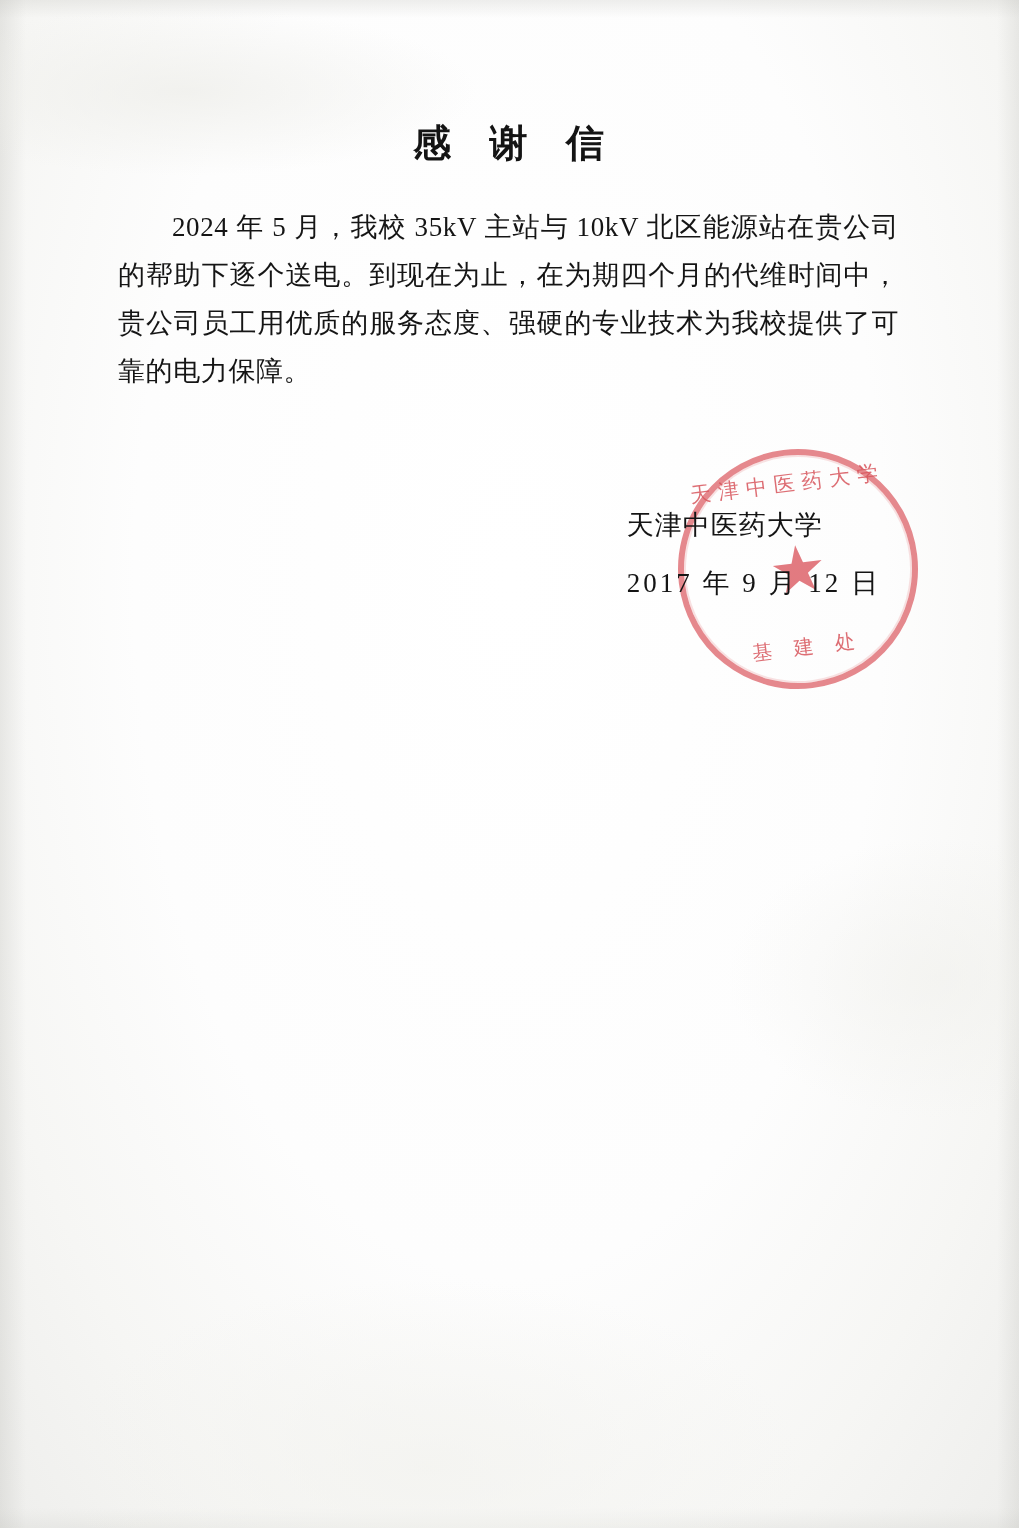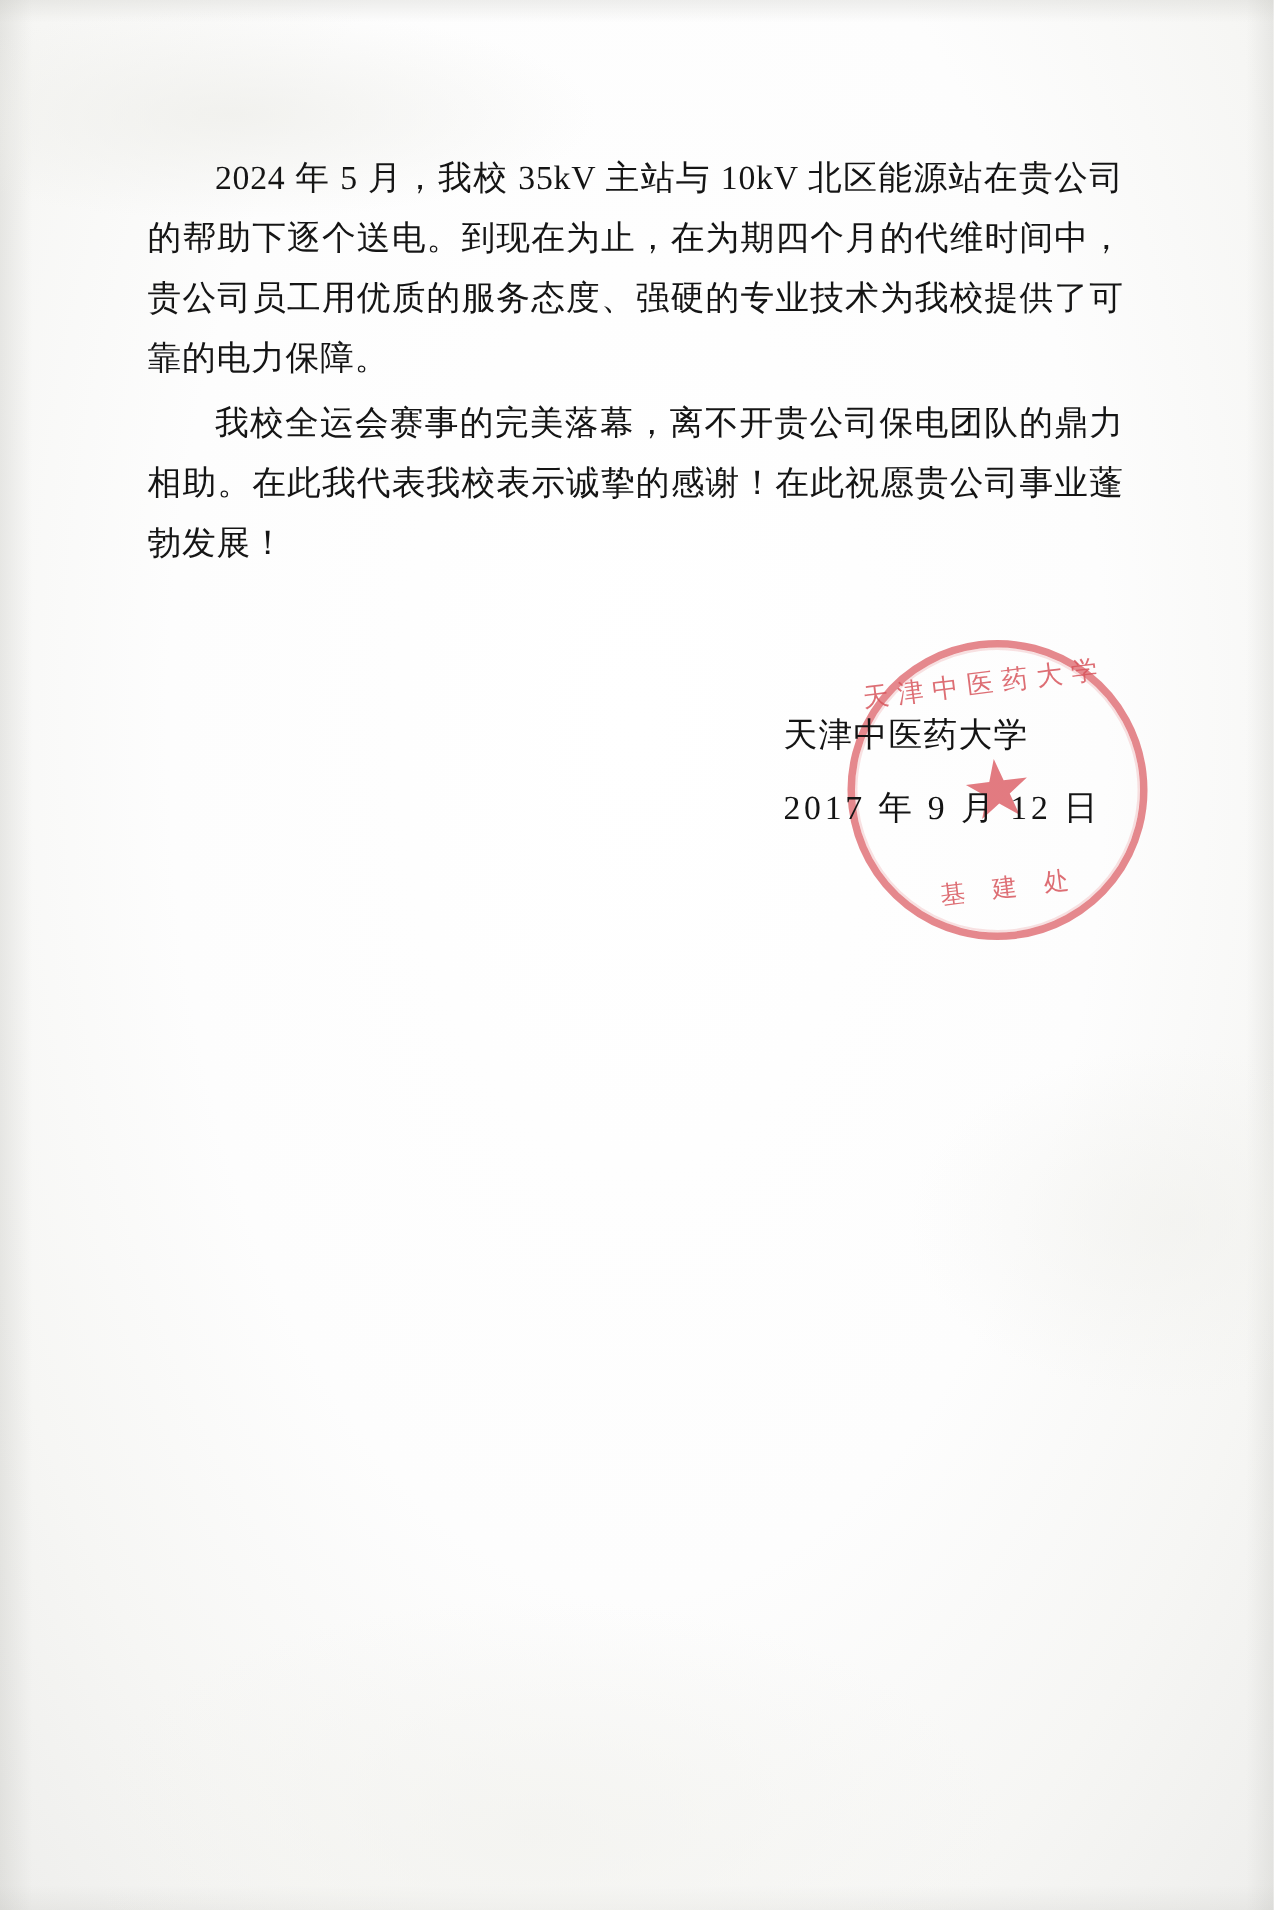--- a/index.html
+++ b/index.html
@@ -164,26 +164,26 @@
     letter-spacing: 3px;
     text-align: center;
   }
 </style>
 </head>
 <body>
 
 <div class="page">
   <div class="doc">
 
+    <h1 class="title">感 谢 信</h1>
 
 
     <p class="body-para">2024 年 5 月，我校 35kV 主站与 10kV 北区能源站在贵公司的帮助下逐个送电。到现在为止，在为期四个月的代维时间中，贵公司员工用优质的服务态度、强硬的专业技术为我校提供了可靠的电力保障。</p>
 
 
-    <p class="body-para">我校全运会赛事的完美落幕，离不开贵公司保电团队的鼎力相助。在此我代表我校表示诚挚的感谢！在此祝愿贵公司事业蓬勃发展！</p>
 
     <div class="signature-block">
 
       <div class="stamp">
         <div class="stamp-inner"></div>
         <div class="stamp-top-text">天津中医药大学</div>
         <div class="stamp-star">★</div>
         <div class="stamp-bottom-text">基 建 处</div>
       </div>
 

